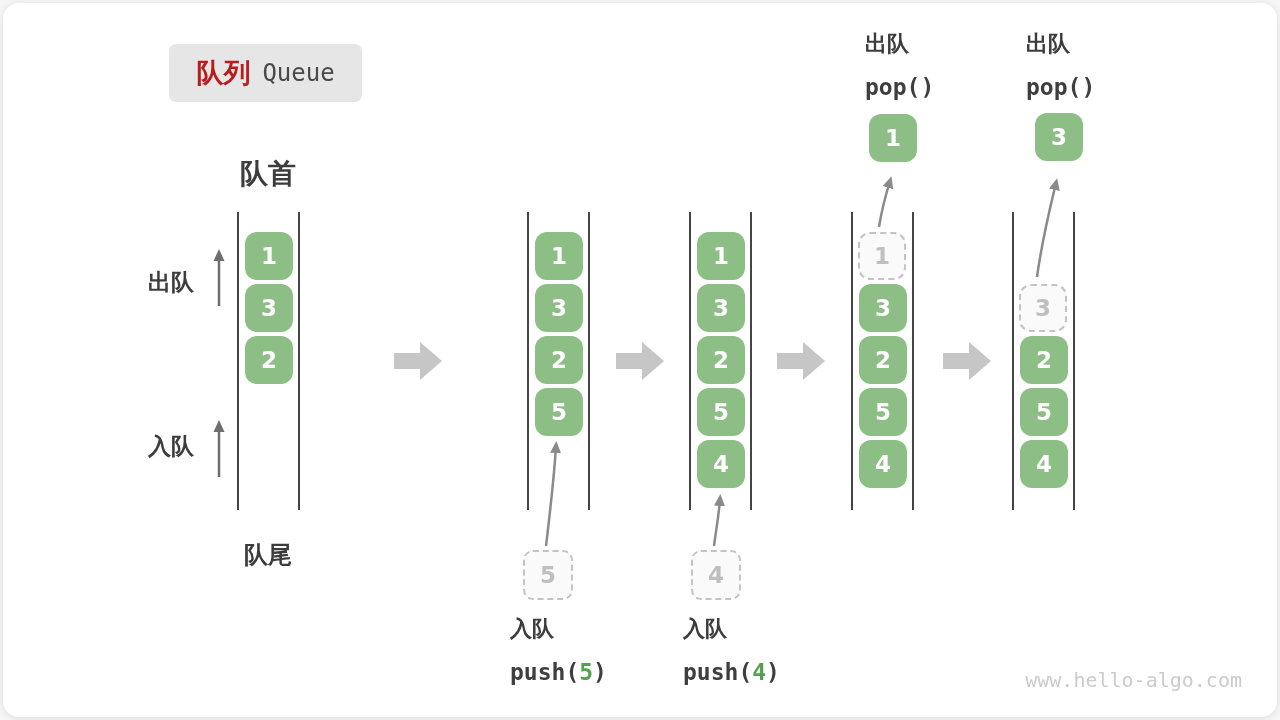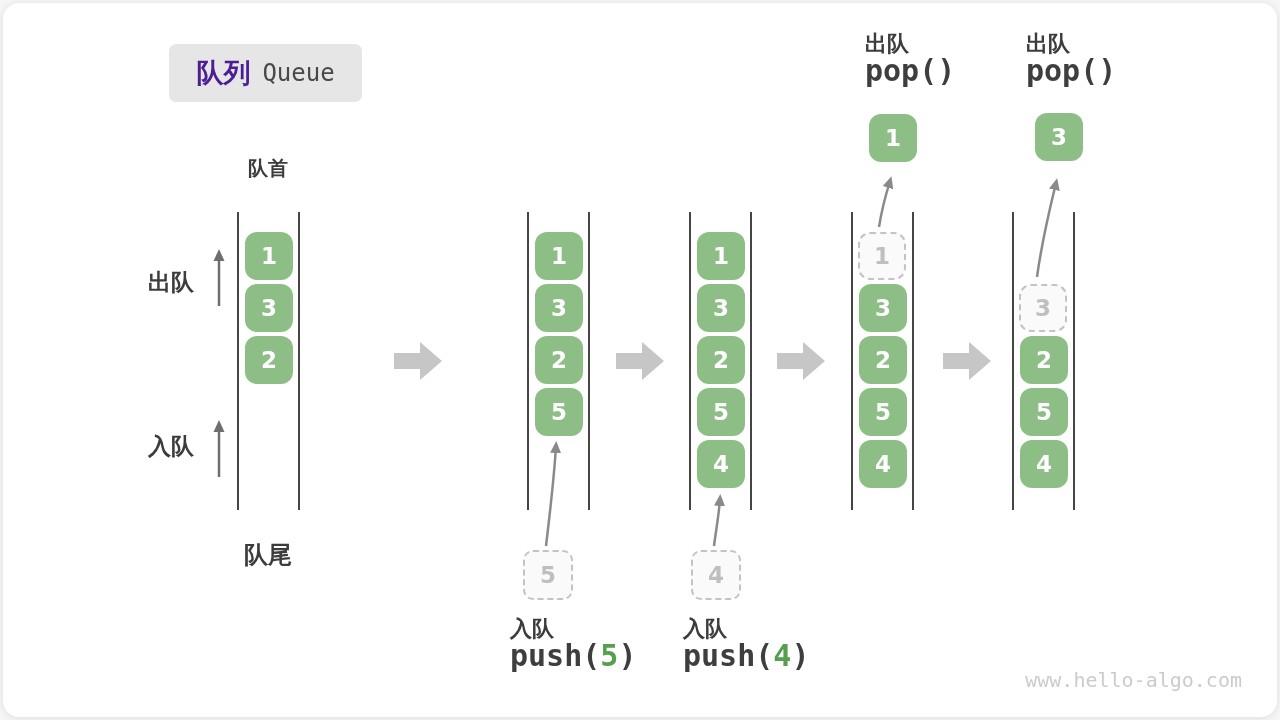--- a/index.html
+++ b/index.html
@@ -4,57 +4,57 @@
 <style>
   html,body{margin:0;padding:0;background:#f6f6f7;}
   .stage{position:relative;width:1280px;height:720px;overflow:hidden;
          font-family:"DejaVu Sans","Liberation Sans",sans-serif;}
   .card{position:absolute;left:3px;top:3px;right:3px;bottom:3px;background:#ffffff;
         border-radius:16px;box-shadow:0 1px 8px rgba(0,0,0,.10);}
   .overlay{position:absolute;left:0;top:0;pointer-events:none;}
 
   .title-box{position:absolute;left:169px;top:44px;width:193px;height:58px;background:#e6e6e6;
              border-radius:7px;display:flex;align-items:center;justify-content:center;gap:12px;}
-  .title-zh{font-size:27px;font-weight:700;color:#4c1d95;}
+  .title-zh{font-size:27px;font-weight:700;color:#b91c1c;}
   .title-en{font-family:"DejaVu Sans Mono","Liberation Mono",monospace;font-size:24px;color:#494949;}
 
   .cn-label{position:absolute;font-size:23px;font-weight:700;color:#3c3c3c;white-space:nowrap;}
   .centered{width:100px;text-align:center;}
 
   .vline{position:absolute;top:212px;height:298px;width:2px;background:#454545;}
 
   .cell{position:absolute;width:48px;height:48px;border-radius:12px;box-sizing:border-box;
         display:flex;align-items:center;justify-content:center;
         font-size:23px;font-weight:600;}
   .solid{background:#8CBE85;color:#ffffff;}
   .ghost{background:#fafafa;border:2px dashed #c3c3c3;color:#bfbfbf;}
   .ghost-below{width:50px;height:50px;border-radius:10px;}
 
   .op{position:absolute;white-space:nowrap;}
   .op .zh{font-size:22px;font-weight:700;color:#3c3c3c;line-height:1.0;}
-  .op .code{font-family:"DejaVu Sans Mono","Liberation Mono",monospace;font-size:30px;
-            font-weight:600;color:#3e3e3e;line-height:1.0;margin-top:1px;}
+  .op .code{font-family:"DejaVu Sans Mono","Liberation Mono",monospace;font-size:23px;
+            font-weight:600;color:#3e3e3e;line-height:1.0;margin-top:21px;}
   .op .arg{color:#55a04e;font-weight:700;}
 
   .watermark{position:absolute;right:38px;bottom:28px;
              font-family:"DejaVu Sans Mono","Liberation Mono",monospace;
              font-size:20px;color:#cbcbcb;}
 </style>
 </head>
 <body>
 
 <div class="stage">
   <div class="card"></div>
 
   <div class="title-box">
     <span class="title-zh">队列</span>
     <span class="title-en">Queue</span>
   </div>
 
-  <div class="cn-label centered" style="left:218px;top:155px;font-size:20px;">队首</div>
+  <div class="cn-label centered" style="left:218px;top:155px;font-size:28px;">队首</div>
   <div class="cn-label centered" style="left:218px;top:539px;font-size:24px;">队尾</div>
   <div class="cn-label" style="left:148px;top:267px;">出队</div>
   <div class="cn-label" style="left:148px;top:431px;">入队</div>
 
   <div class="vline" style="left:237px"></div>
   <div class="vline" style="left:298px"></div>
   <div class="vline" style="left:527px"></div>
   <div class="vline" style="left:588px"></div>
   <div class="vline" style="left:689px"></div>
   <div class="vline" style="left:750px"></div>

